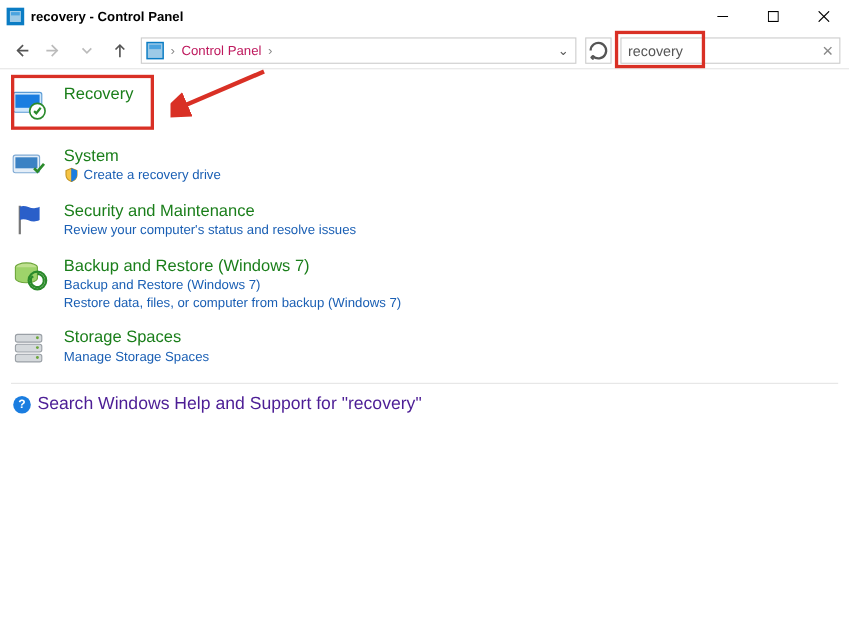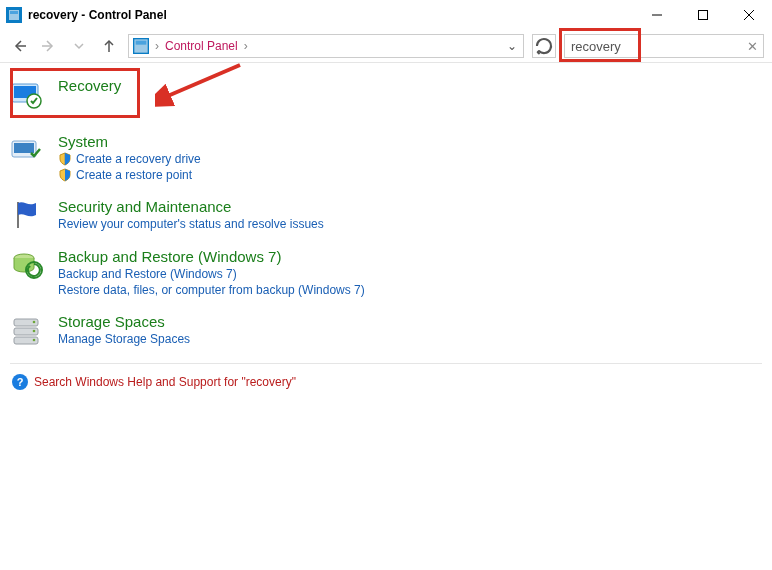--- a/index.html
+++ b/index.html
@@ -37,21 +37,21 @@
     .item-icon { width: 34px; height: 34px; flex-shrink: 0; display: flex; align-items: center; justify-content: center; }
     .item-body { }
     .item-title { font-size: 15px; color: #1a7e1a; cursor: pointer; }
     .item-highlight { position: relative; }
     .sub-link { font-size: 12px; color: #1a5fb4; cursor: pointer; display: block; margin-top: 2px; }
     .sub-link-shield { display: flex; align-items: flex-start; gap: 4px; }
     .shield { width: 14px; height: 14px; }
     
     .help-row { border-top: 1px solid #e5e5e5; margin-top: 12px; padding: 10px 0 0 2px; display: flex; align-items: center; gap: 6px; }
     .help-icon { width: 16px; height: 16px; border-radius: 50%; background: #1a7de0; color: #fff; font-size: 11px; font-weight: bold; display: flex; align-items: center; justify-content: center; }
-    .help-text { font-size: 12px; color: #b91c1c; cursor: pointer; }
+    .help-text { font-size: 16px; color: #4c1d95; cursor: pointer; }
     
     
     .highlight-box { position: absolute; border: 3px solid #d93025; pointer-events: none; }
     .hb1 { left: 10px; top: 68px; width: 130px; height: 50px; }
     .hb2 { left: 559px; top: 28px; width: 82px; height: 34px; }
     
     
     .arrow { position: absolute; left: 155px; top: 60px; width: 90px; height: 50px; pointer-events: none; }
     
     
@@ -171,27 +171,20 @@
     <div class="item-body">
       <div class="item-title">System</div>
       <div class="sub-link sub-link-shield">
         <svg class="shield" viewBox="0 0 14 14">
             <path d="M7 1 L12 3 V7 C12 10 9.5 12 7 13 C4.5 12 2 10 2 7 V3 Z" fill="#f6c445" stroke="#c4941e"></path>
             <path d="M7 1 L7 13" stroke="#1a5fb4" stroke-width="0.5"></path>
             <path d="M7 1 L12 3 V7 C12 10 9.5 12 7 13 Z" fill="#1a7de0"></path>
           </svg>
         <span>Create a recovery drive</span>
       </div>
-      <div class="sub-link sub-link-shield">
-        <svg class="shield" viewBox="0 0 14 14">
-            <path d="M7 1 L12 3 V7 C12 10 9.5 12 7 13 C4.5 12 2 10 2 7 V3 Z" fill="#f6c445" stroke="#c4941e"></path>
-            <path d="M7 1 L12 3 V7 C12 10 9.5 12 7 13 Z" fill="#1a7de0"></path>
-          </svg>
-        <span>Create a restore point</span>
-      </div>
     </div>
   </div>
 
   <div class="item">
     <div class="item-icon">
       <svg viewBox="0 0 34 34">
           <line x1="8" y1="4" x2="8" y2="30" stroke="#777" stroke-width="2"></line>
           <path d="M8 5 C14 2 18 9 26 5 L26 17 C18 21 14 14 8 17 Z" fill="#2a5fc9"></path>
         </svg>
     </div>

